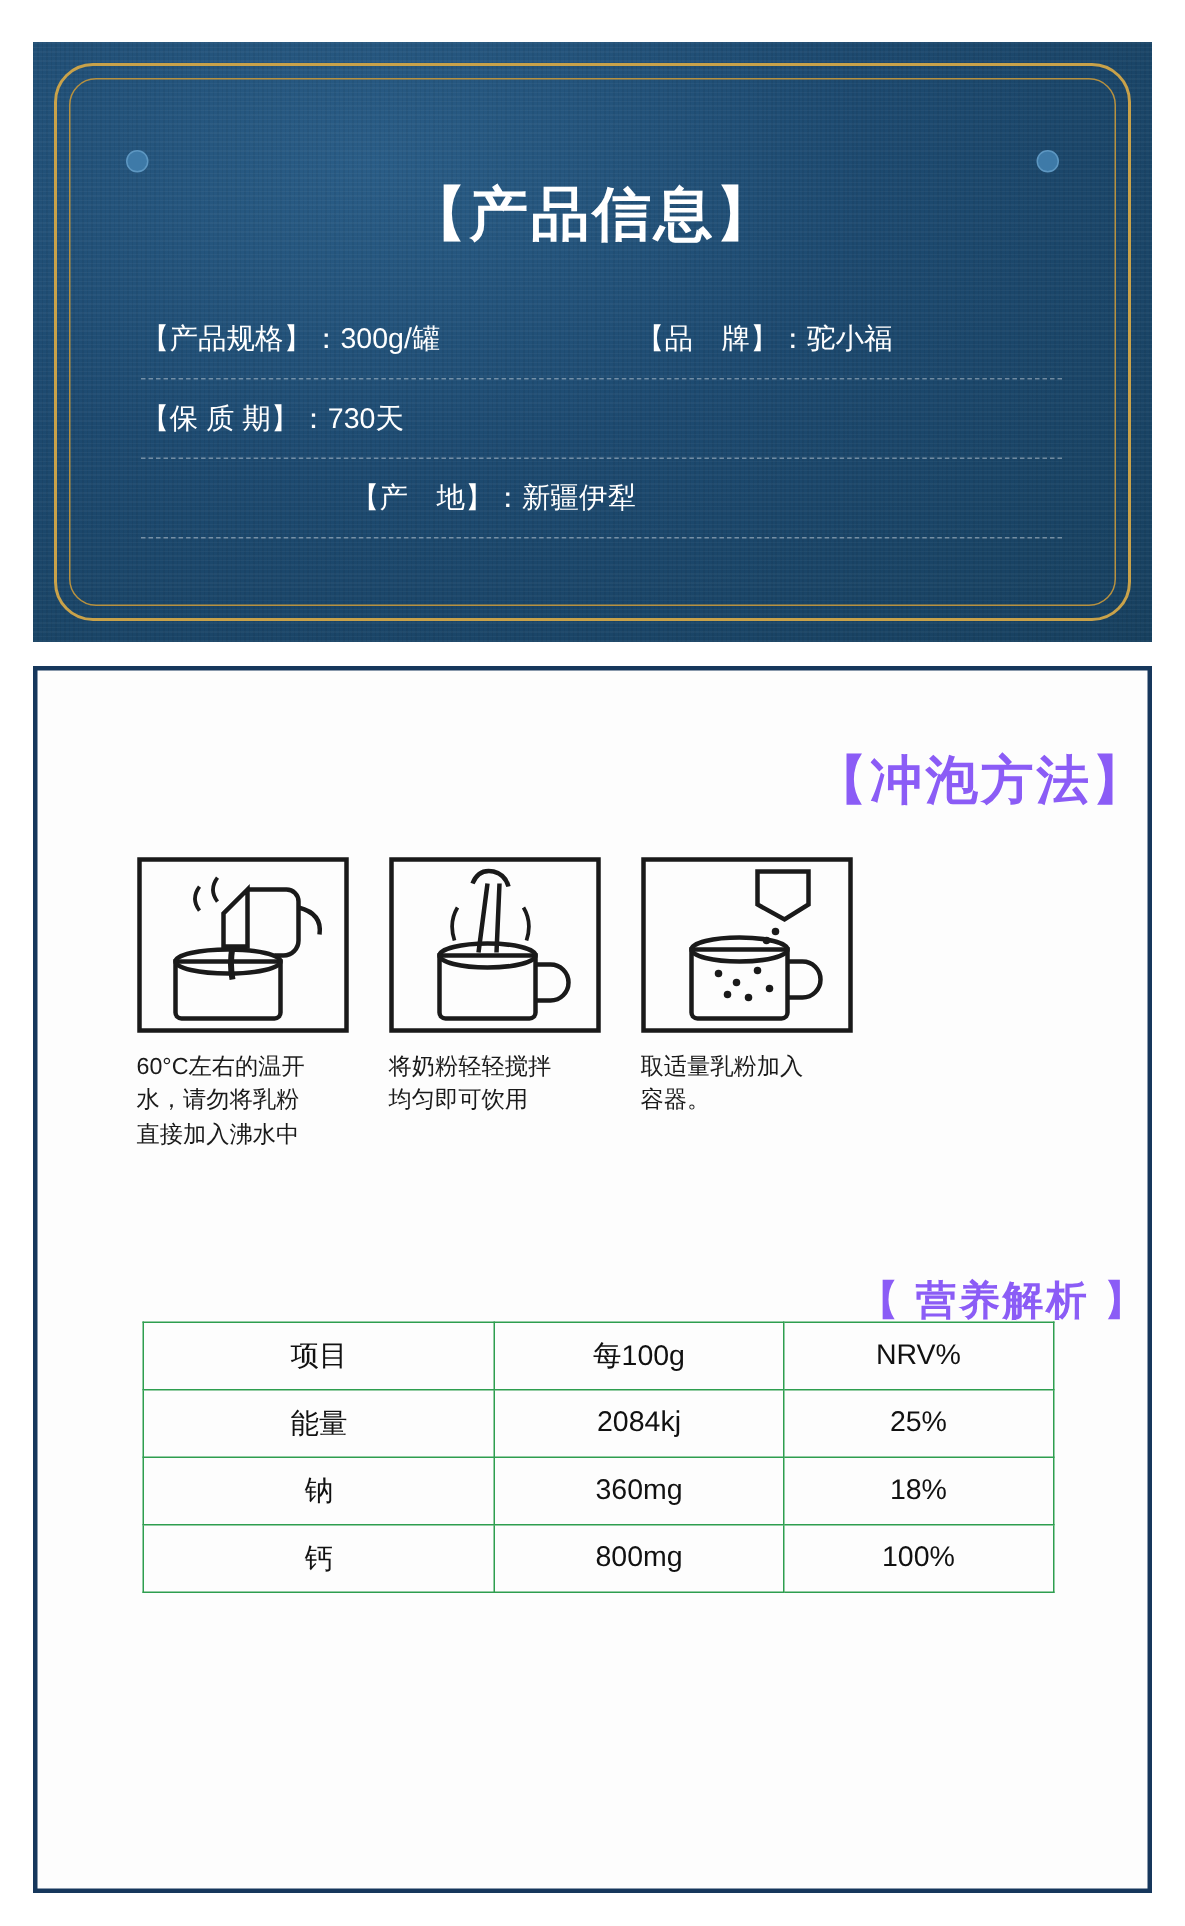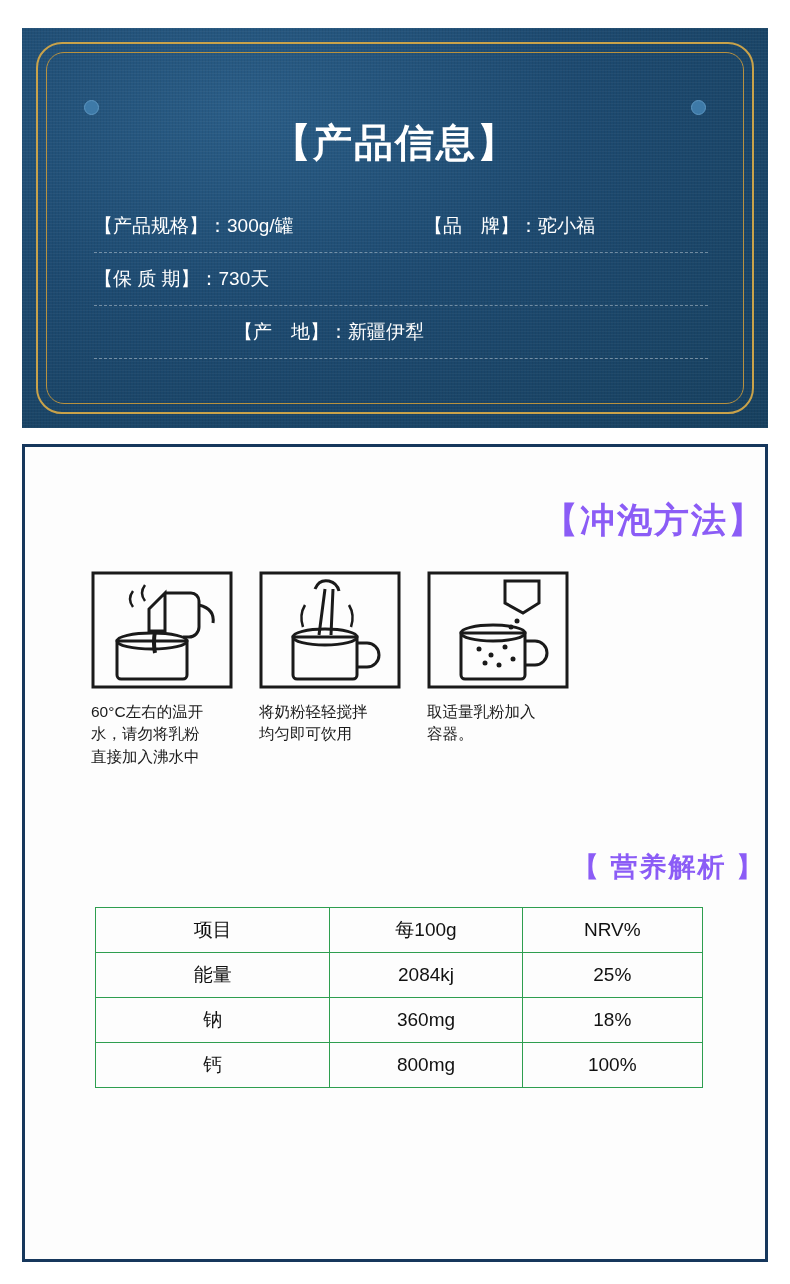--- a/index.html
+++ b/index.html
@@ -151,21 +151,21 @@
     margin-top: 12px;
     font-size: 15.5px;
     color: #1a1a1a;
     line-height: 1.45;
     white-space: pre-line;
   }
 
   
   .nutri-table {
     position: absolute;
-    top: 460px;
+    top: 434px;
     left: 70px;
     width: 608px;
     border-collapse: collapse;
   }
   .nutri-table td, .nutri-table th {
     border: 1px solid #2e9e4f;
     text-align: center;
     font-size: 19px;
     color: #111111;
     height: 42px;

